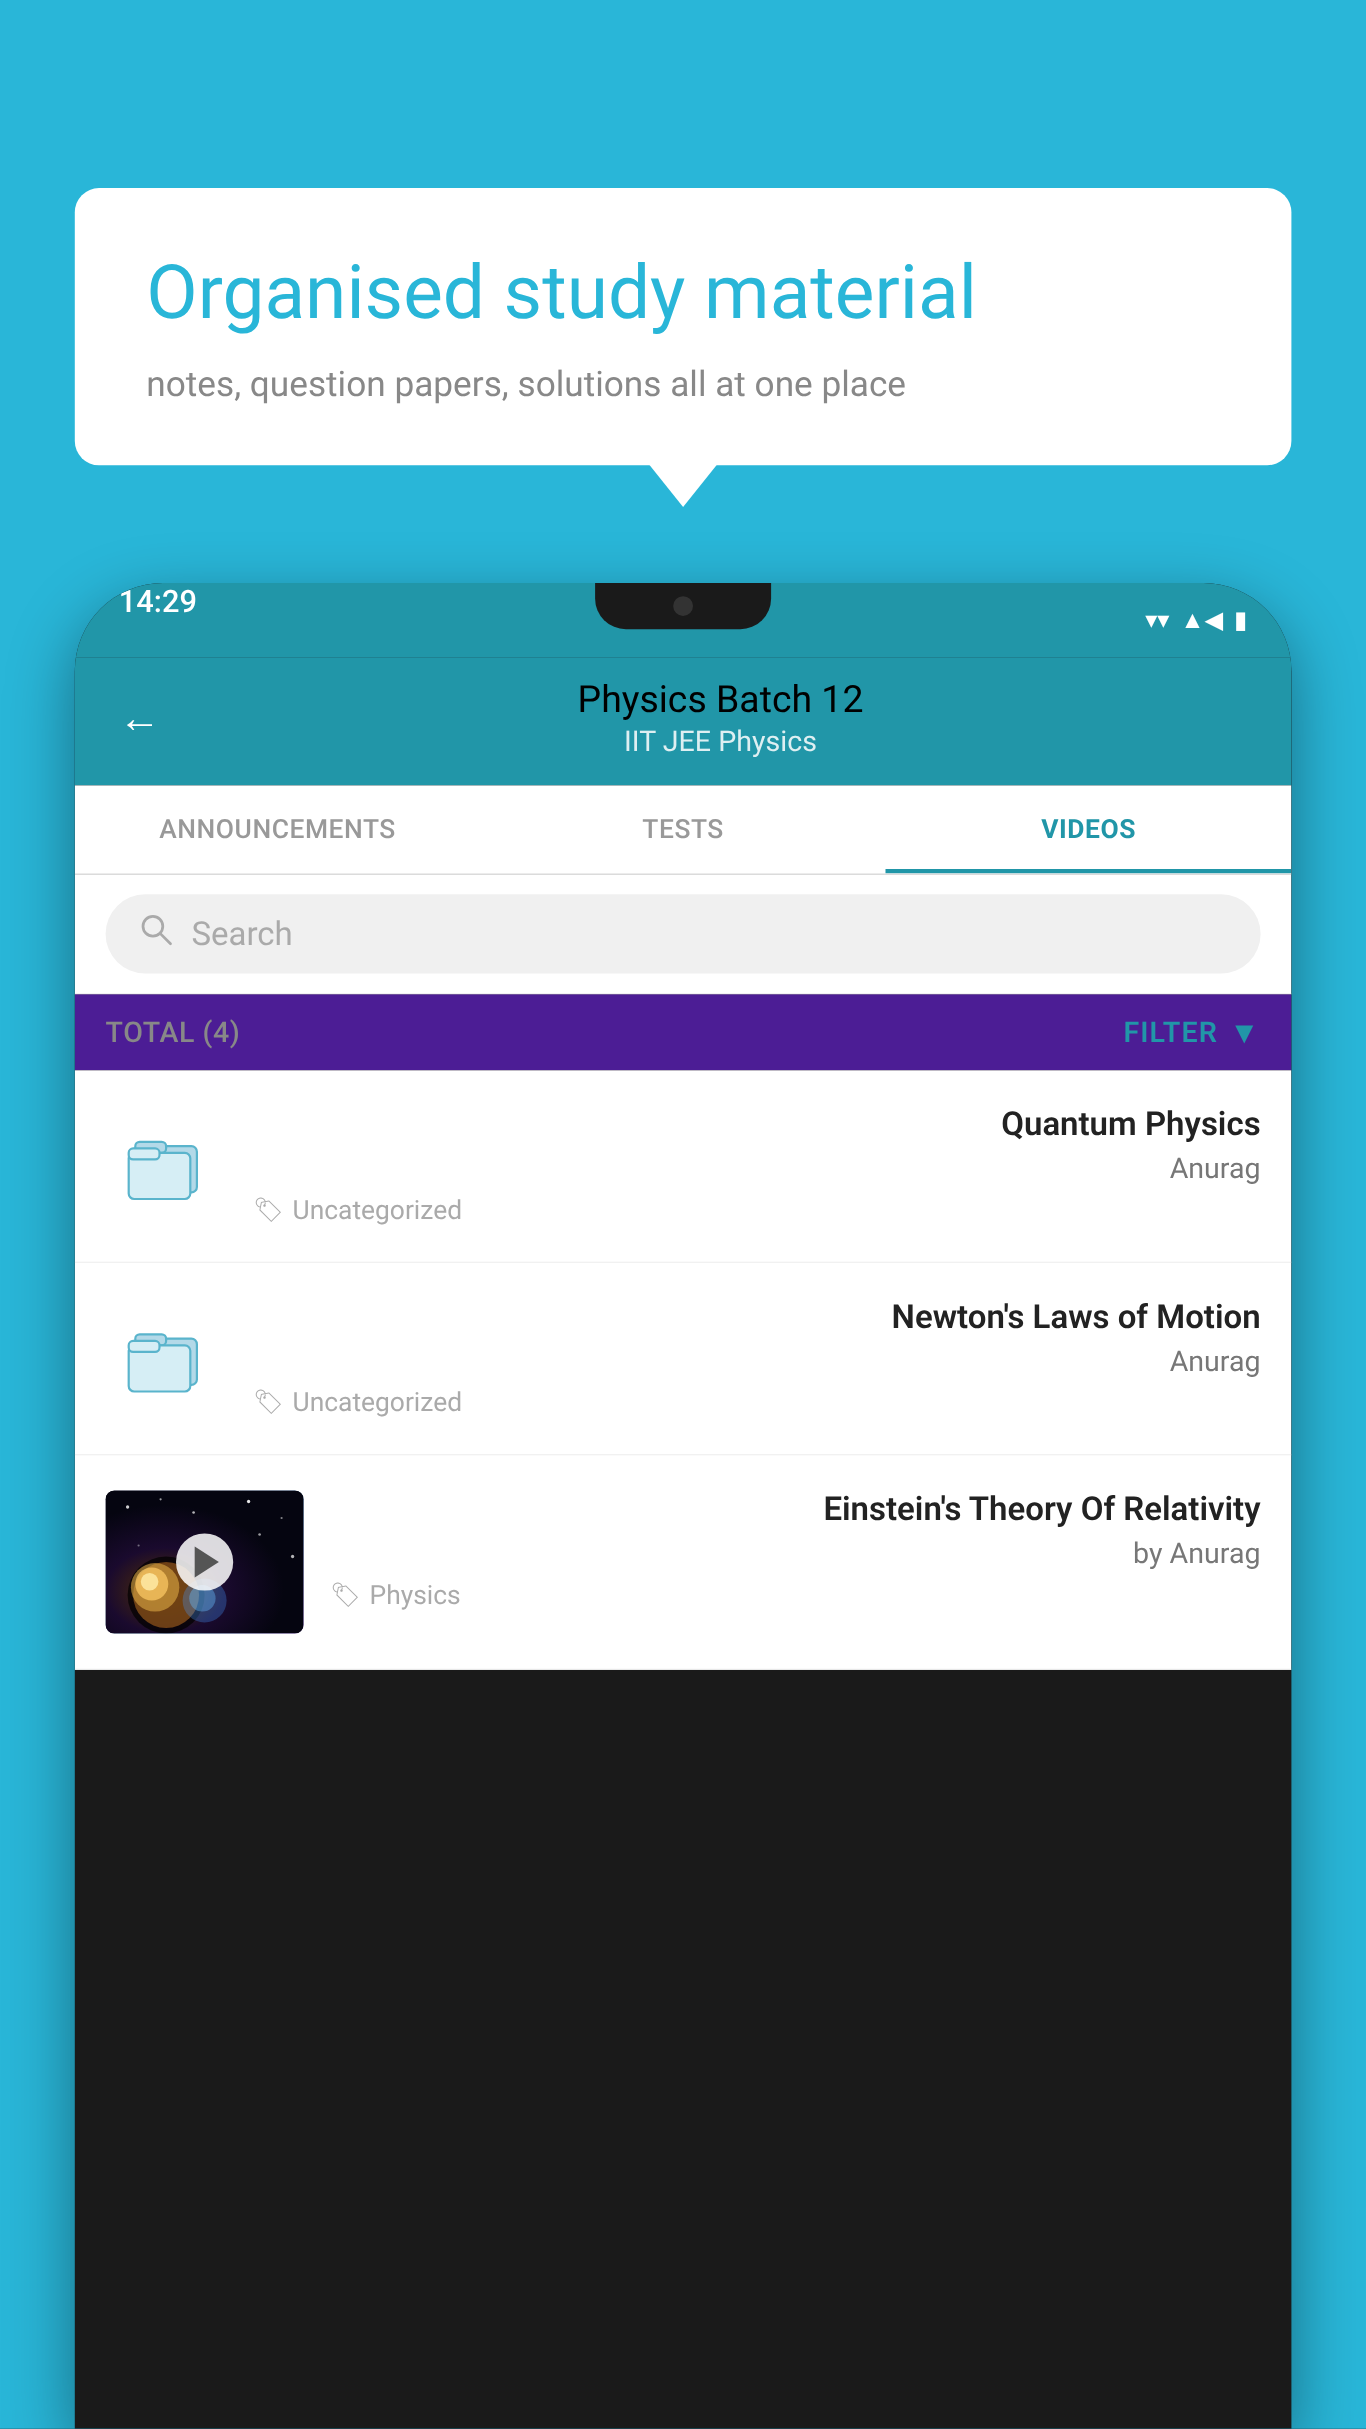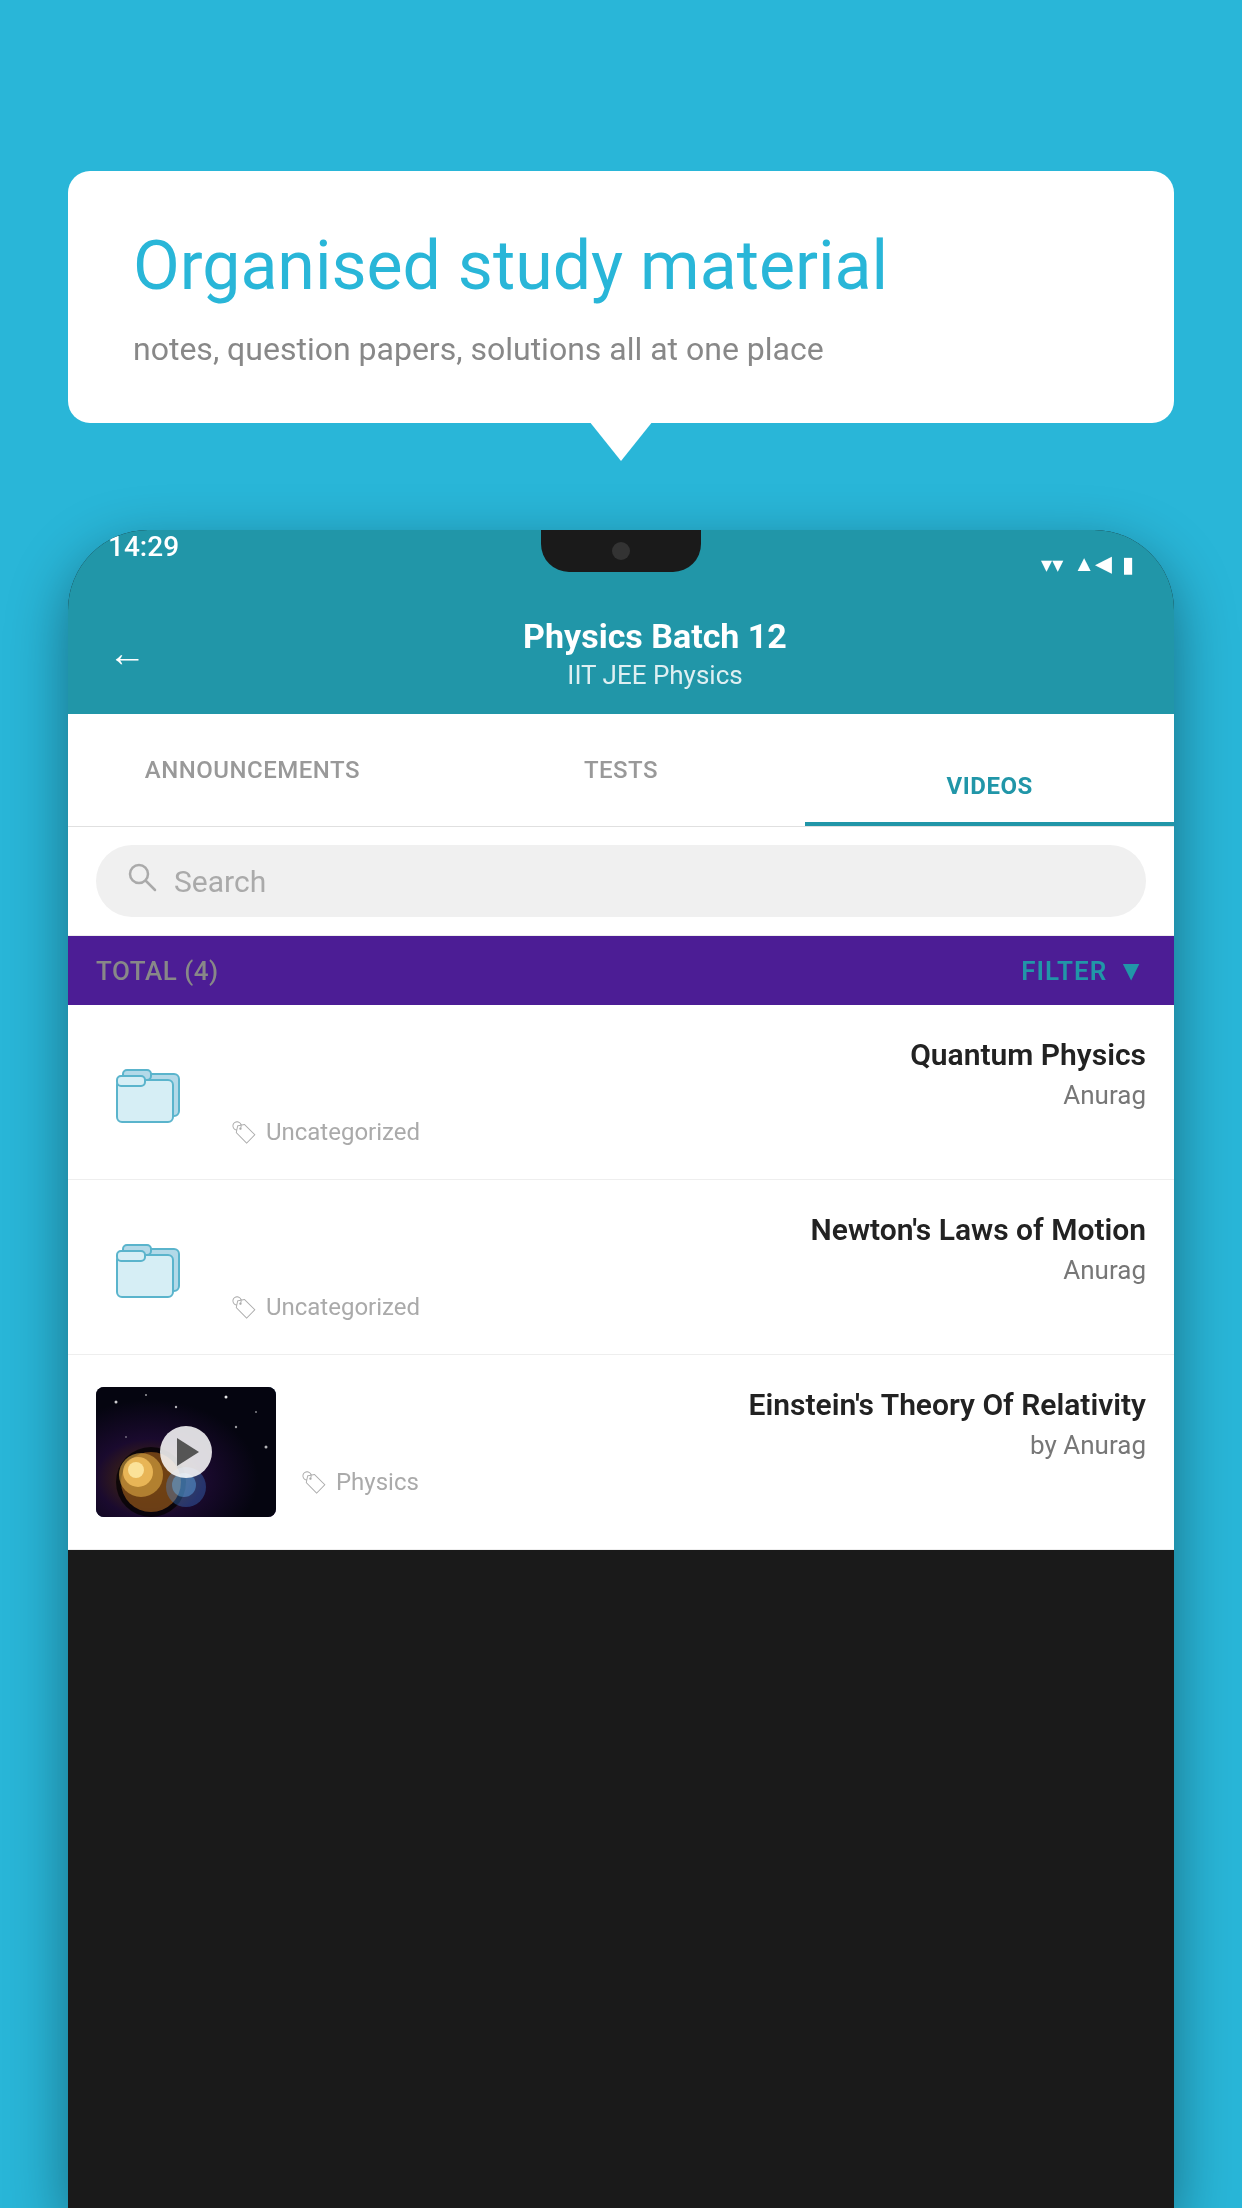--- a/index.html
+++ b/index.html
@@ -131,23 +131,23 @@
       font-weight: 300;
       cursor: pointer;
     }
 
     .header-title-area {
       text-align: center;
       flex: 1;
     }
 
     .header-title {
-      color: #ffffff;
+      color: #000000;
       font-size: 34px;
-      font-weight: 700;
+      font-weight: 400;
     }
 
     .header-subtitle {
       color: rgba(255,255,255,0.85);
       font-size: 26px;
       margin-top: 4px;
     }
 
     
     .tabs-bar {
@@ -166,21 +166,20 @@
       font-weight: 500;
       color: #999999;
       cursor: pointer;
       position: relative;
       letter-spacing: 0.5px;
     }
 
     .tab-item.active {
       color: #2196a8;
       font-weight: 700;
-      margin-top: 32px;
     }
 
     .tab-item.active::after {
       content: '';
       position: absolute;
       bottom: 0;
       left: 0;
       right: 0;
       height: 4px;
       background: #2196a8;

